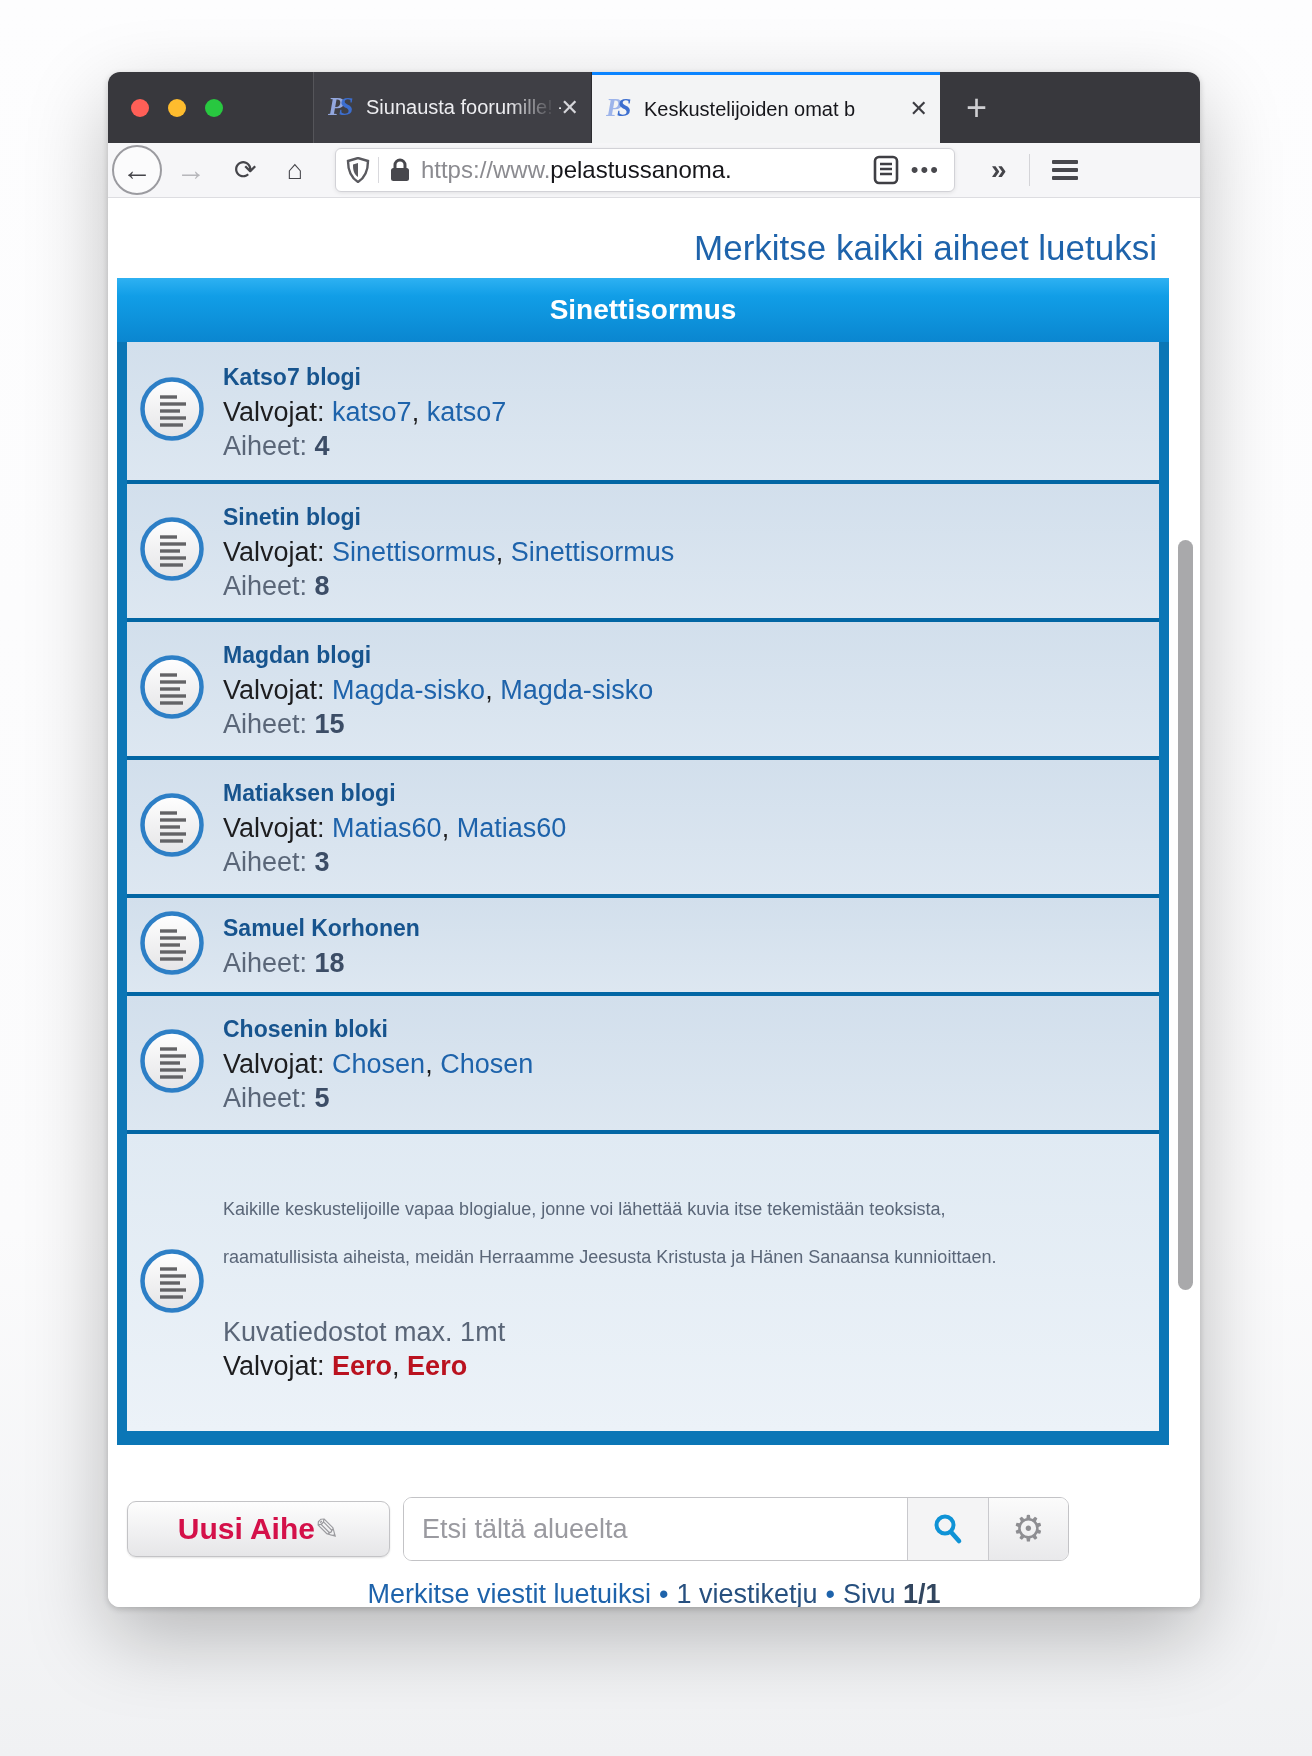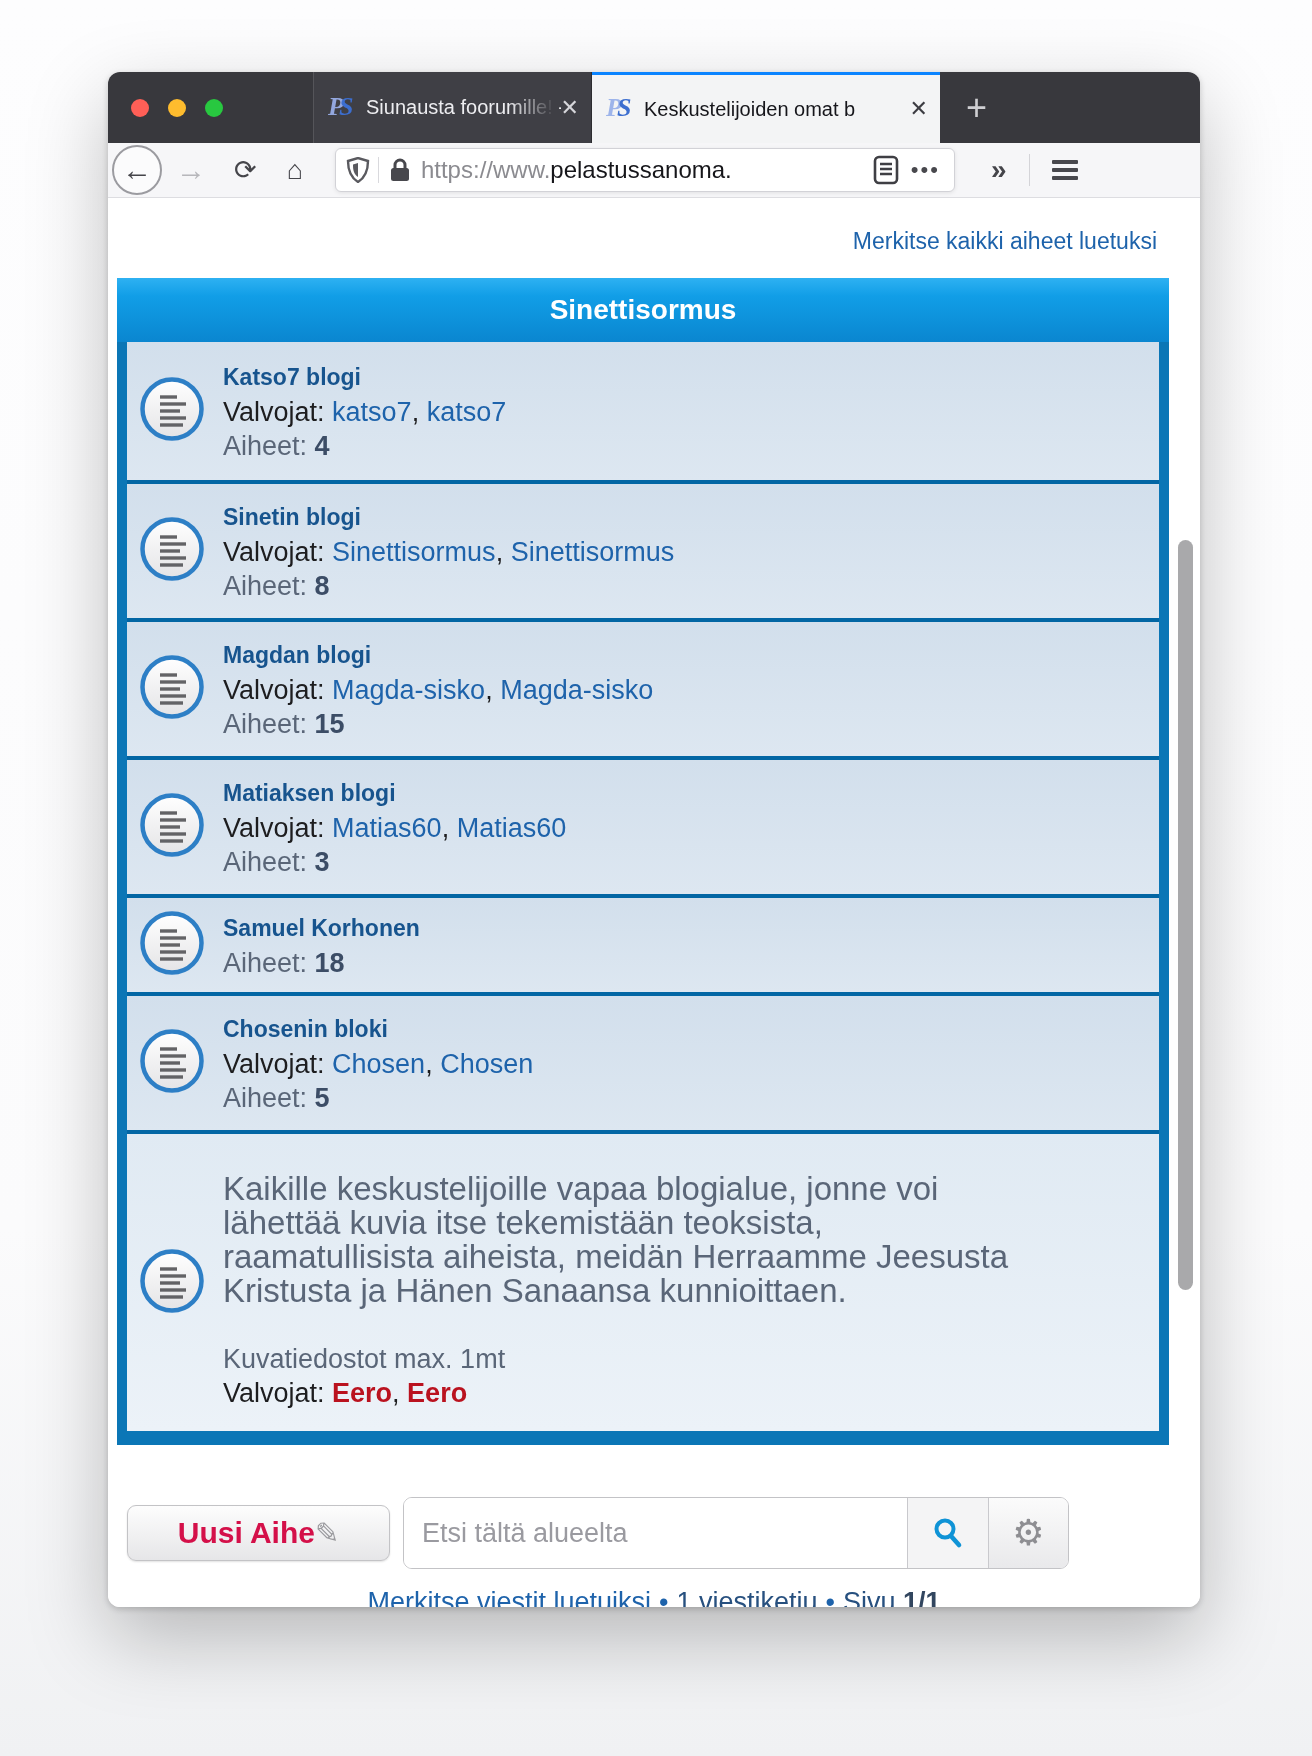--- a/index.html
+++ b/index.html
@@ -51,49 +51,49 @@
   .urlfade{position:absolute;top:0;bottom:0;right:0;width:70px;background:linear-gradient(90deg,rgba(255,255,255,0),#fff);}
   .readericon{margin:0 4px 0 6px;}
   .dots{color:#48484d;font-size:22px;letter-spacing:2px;margin:0 4px 0 8px;}
   .chev{color:#45454a;font-size:28px;font-weight:700;margin:0 22px 0 36px;}
   .navdivider{width:1px;height:32px;background:#d4d4d8;}
   .burger{margin:0 14px 0 22px;}
   .burger div{width:26px;height:4px;background:#48484d;border-radius:1px;margin:4px 0;}
   
   .content{position:relative;height:1409px;background:#fff;overflow:hidden;}
   .mark-all{padding:30px 43px 0 0;text-align:right;height:80px;}
-  .mark-all a{font-size:23px;color:var(--link-blue);text-decoration:none;}
+  .mark-all a{font-size:35px;color:var(--link-blue);text-decoration:none;}
   .forumbox{margin:0 31px 0 9px;}
   .boxheader{height:64px;background:linear-gradient(180deg,#2eb1f2 0%,#119ee7 28%,#0a86d0 100%);
     display:flex;align-items:center;justify-content:center;}
   .boxheader span{color:#fff;font-size:28px;font-weight:700;}
   .rows{border-left:10px solid var(--border-blue);border-right:10px solid var(--border-blue);}
   .row{display:flex;align-items:center;background:linear-gradient(180deg,#d2dfec,#dde7f1);min-height:138px;padding:10px 0;}
   .row + .row{border-top:4px solid #0266a4;}
   .row:nth-child(5){min-height:98px;}
   .row:nth-child(7){min-height:301px;background:linear-gradient(180deg,#e0eaf3,#ecf2f8);}
   .iconcol{flex:0 0 64px;margin-left:13px;}
   .textcol{margin-left:19px;display:flex;flex-direction:column;justify-content:center;max-width:810px;}
   .ftitle{font-size:23px;font-weight:700;color:var(--title-blue);line-height:36px;}
   .fmeta{font-size:27px;line-height:34px;color:#1d1d1f;}
   .fmeta .modlink{color:var(--link-blue);}
   .fmeta .modlink.red{color:var(--mod-red);font-weight:700;}
   .topics-label{color:#5a6678;}
   .topics-num{color:#3c4d66;font-weight:700;}
-  .fdesc{font-size:33px;line-height:34px;color:#5a6678;margin:16px 0 34px 0;}
+  .fdesc{font-size:18px;line-height:48px;color:#5a6678;margin:2px 0 34px 0;}
   .fnote{font-size:27px;line-height:34px;color:#5a6678;}
   .bottombar{height:14px;background:var(--border-blue);}
   
   .pagetools{display:flex;align-items:center;margin:52px 0 0 19px;}
   .btn-new{height:56px;width:263px;border:1px solid #c3c3c6;border-radius:9px;
     background:linear-gradient(180deg,#fdfdfd,#e6e6e8);box-shadow:0 1px 2px rgba(0,0,0,.12);
     display:flex;align-items:center;justify-content:center;}
   .btn-new .lbl{color:var(--btn-crimson);font-size:30px;font-weight:700;}
   .btn-new .pencil{color:#9a9a9e;font-size:29px;}
-  .searchgroup{display:flex;margin-left:13px;height:72px;border:1px solid #c3c3c6;border-radius:9px;overflow:hidden;background:#fff;}
+  .searchgroup{display:flex;margin-left:13px;height:64px;border:1px solid #c3c3c6;border-radius:9px;overflow:hidden;background:#fff;}
   .searchinput{width:503px;border:none;outline:none;font-size:27px;color:#333;padding:0 18px;background:#fff;}
   .searchinput::placeholder{color:#9a9aa0;}
   .btn-search{width:81px;border:none;border-left:1px solid #c9c9cd;background:#f4f4f5;display:flex;align-items:center;justify-content:center;}
   .btn-gear{width:80px;border:none;border-left:1px solid #c9c9cd;background:linear-gradient(180deg,#fbfbfb,#e9e9eb);
     display:flex;align-items:center;justify-content:center;color:#8e8e92;font-size:36px;}
   .statusline{margin-top:18px;text-align:center;font-size:27px;color:#27507f;}
   .statusline a{color:#1e63ab;text-decoration:none;}
   .statusline .bullet{color:#1e63ab;padding:0 8px;}
   .statusline b{color:#32465f;}
   

